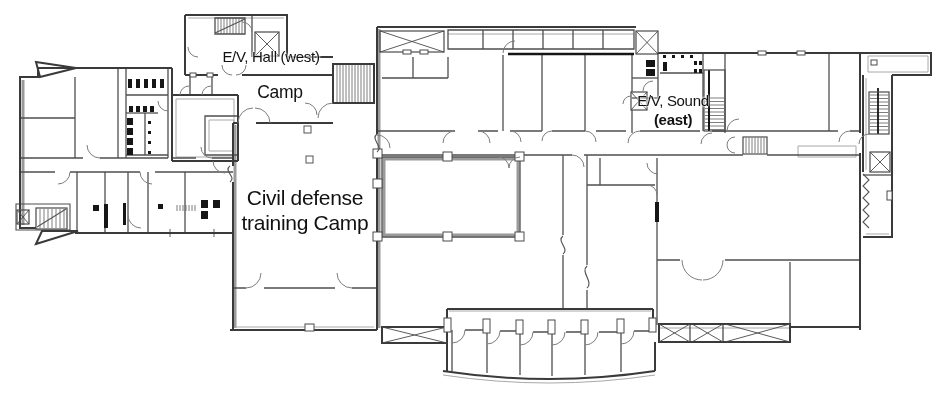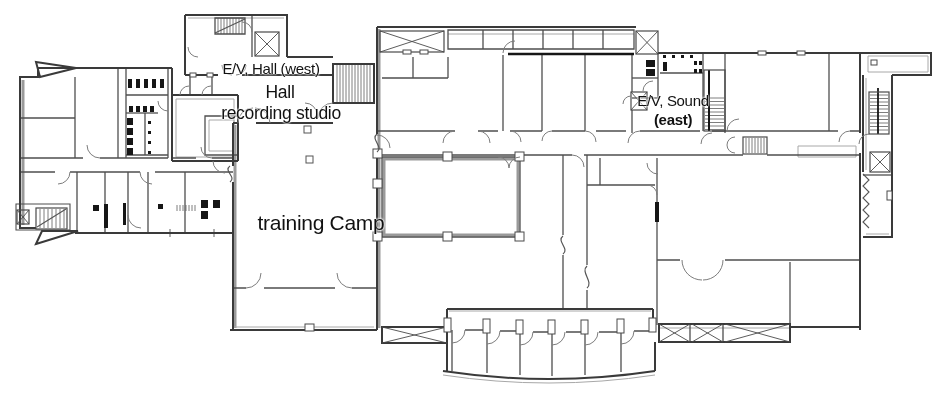--- a/index.html
+++ b/index.html
@@ -291,23 +291,23 @@
     </g>
 
     <g stroke="#555" stroke-width="1.2" fill="none">
       <path d="M377,134 C370,139 384,147 377,152"></path>
       <path d="M563,236 C556,241 570,249 563,254"></path>
       <path d="M587,266 C580,272 594,282 587,288"></path>
       <path d="M230,166 C223,171 237,177 230,182"></path>
     </g>
   </svg>
 
-  <div class="lbl s15" style="left:271px;top:68px;">E/V, Hall (west)</div>
-
-  <div class="lbl s17" style="left:280px;top:93px;">Hall</div>
-  <div class="lbl s17" style="left:281px;top:114px;">recording studio</div>
-
-  <div class="lbl s21" style="left:305px;top:222px;margin-left:16px;">training Camp</div>
+  <div class="lbl s15" style="left:271px;top:56px;">E/V, Hall (west)</div>
+
+  <div class="lbl s17" style="left:280px;top:93px;">Camp</div>
+
+  <div class="lbl s21" style="left:305px;top:197px;">Civil defense</div>
+  <div class="lbl s21" style="left:305px;top:222px;">training Camp</div>
 
   <div class="lbl s15" style="left:673px;top:100px;">E/V, Sound</div>
   <div class="lbl s15" style="left:673px;top:119px;font-weight:bold;">(east)</div>
 
 </div>
 
 </body></html>

